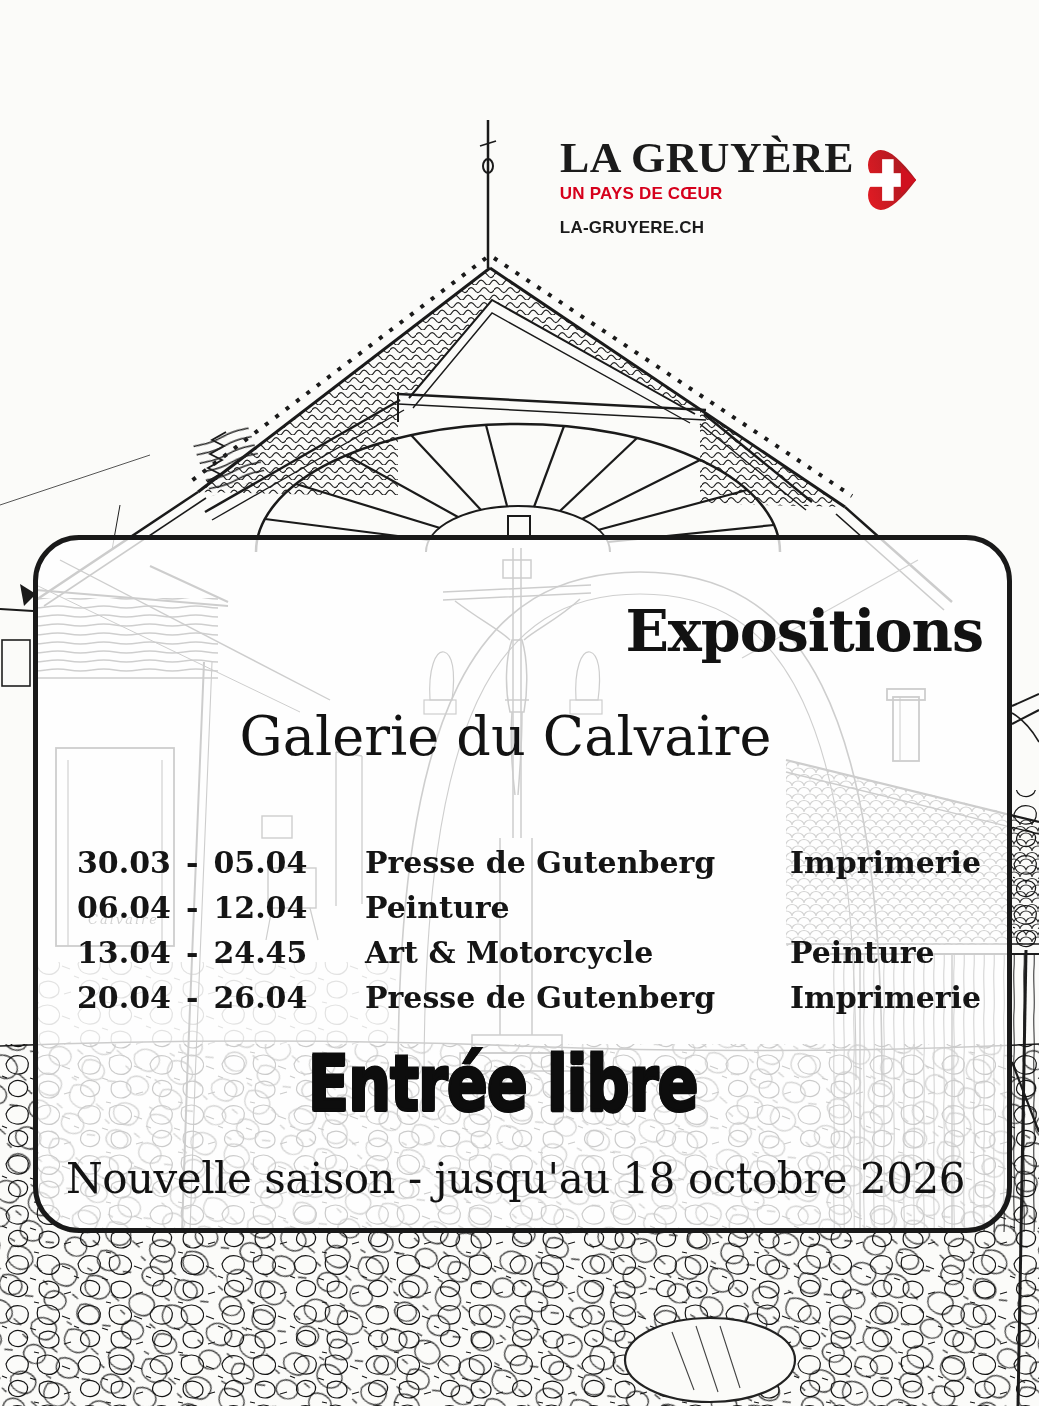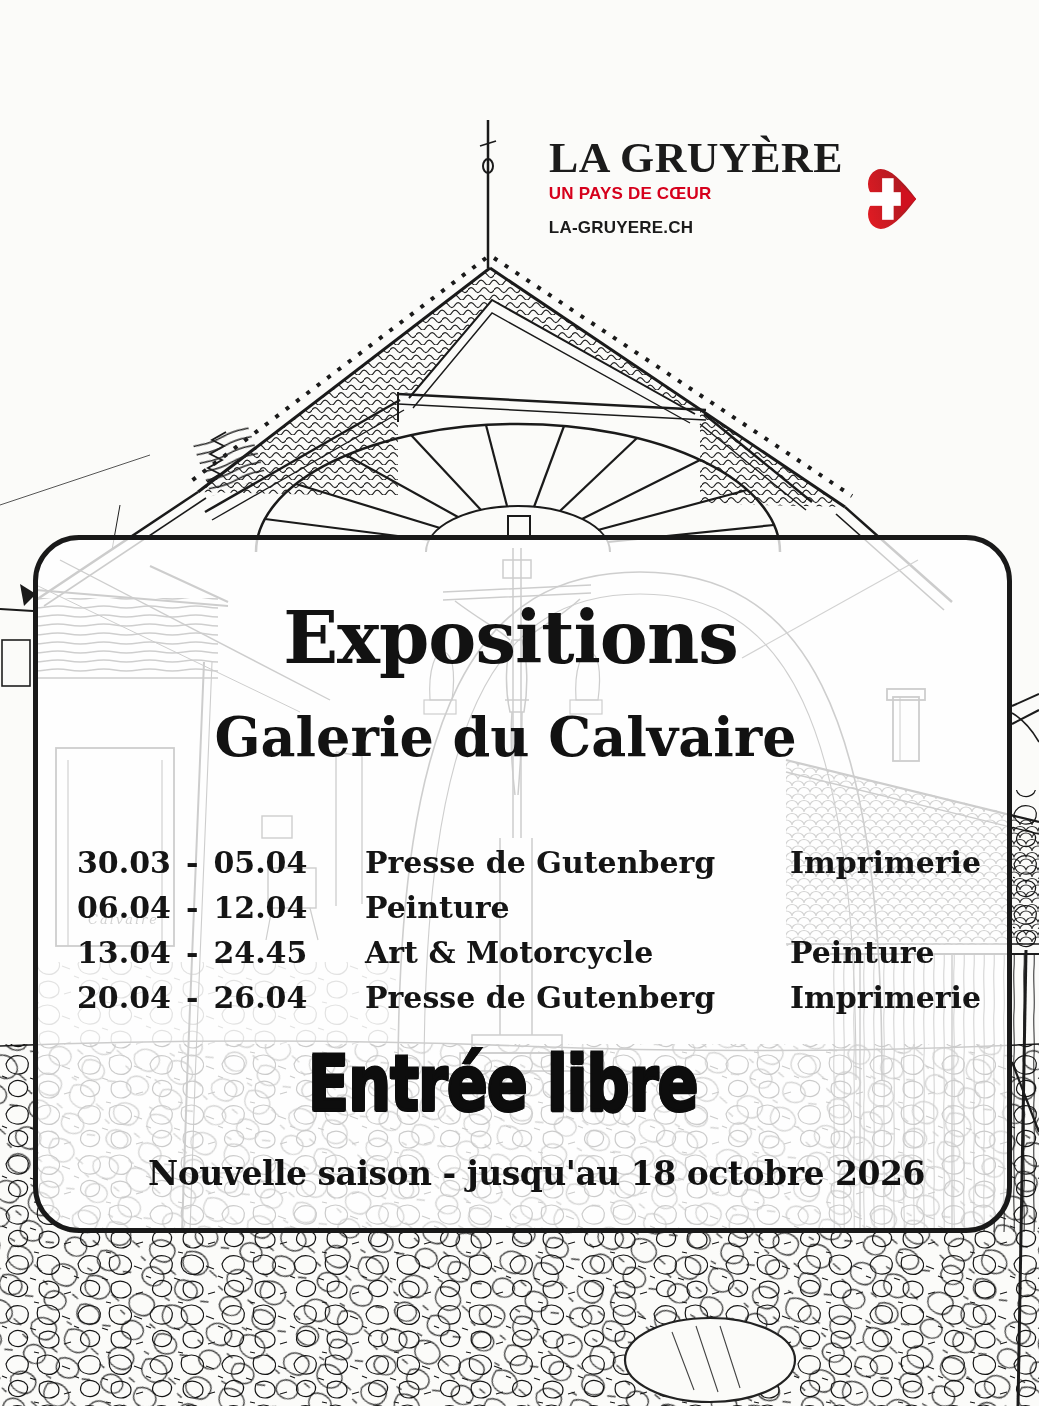--- a/index.html
+++ b/index.html
@@ -2,59 +2,59 @@
 <html><head>
 <meta charset="utf-8">
 <style>
   html,body{margin:0;padding:0;background:#e8e8e8;}
   .poster{
     position:relative;width:1039px;height:1406px;overflow:hidden;
     background:#fbfbf9;font-family:"DejaVu Serif",serif;color:#141414;
   }
   svg.sketch{position:absolute;left:0;top:0;}
   
-  .logo{position:absolute;top:122px;right:114px;display:flex;align-items:flex-end;gap:22px;}
+  .logo{position:absolute;top:122px;right:114px;display:flex;align-items:center;gap:11px;}
   .logo-text{display:flex;flex-direction:column;align-items:flex-start;}
   .brand{
     font-family:"Liberation Serif",serif;font-weight:700;font-size:43px;line-height:1;
     letter-spacing:0.5px;color:#1b1b1b;white-space:nowrap;transform:scaleX(1.02);transform-origin:left;
     margin-top:14px;
   }
   .tagline-row{display:flex;gap:14px;margin-top:5px;font-family:"Liberation Sans",sans-serif;
     font-weight:700;font-size:17px;letter-spacing:0.2px;white-space:nowrap;flex-direction:column;}
   .tagline-red{color:#d6001c;}
   .tagline-site{color:#1b1b1b;}
   .heart{width:66px;height:78px;}
   
   .card{
     position:absolute;left:33px;top:535px;width:979px;height:698px;box-sizing:border-box;
     border:5px solid #191919;border-radius:46px;background:rgba(255,255,255,0.78);
   }
   .card-title{
-    position:absolute;top:62px;left:0;right:24px;text-align:center;
-    font-size:72px;font-weight:700;line-height:1;letter-spacing:-1px;color:#121212;
+    position:absolute;top:62px;left:0;right:24px;text-align:right;
+    font-size:57px;font-weight:700;line-height:1;letter-spacing:-1px;color:#121212;
   }
   .card-subtitle{
     position:absolute;top:170px;left:4px;right:38px;text-align:center;
-    font-size:54px;font-weight:700;line-height:1;color:#121212;
+    font-size:54px;font-weight:400;line-height:1;color:#121212;
   }
   .schedule{position:absolute;top:300px;left:39px;right:28px;}
   .srow{display:grid;grid-template-columns:288px 425px 1fr;align-items:center;height:45px;
     font-size:30px;font-weight:700;color:#151515;white-space:nowrap;}
   .dates{display:inline-flex;gap:15px;}
   .free-entry{position:absolute;top:505px;left:0;right:40px;text-align:center;line-height:1;}
   .free-entry span{
     display:inline-block;transform:scaleX(0.78);transform-origin:center;
     font-family:"DejaVu Sans",sans-serif;font-weight:700;font-size:77px;letter-spacing:-1px;
     color:#0d0d0d;-webkit-text-stroke:3px #0d0d0d;
     text-shadow:1.5px 0 #0d0d0d,-1.5px 0 #0d0d0d,0 1.5px #0d0d0d,0 -1.5px #0d0d0d;
   }
   .season-note{
-    position:absolute;top:614px;left:28px;right:0;text-align:center;
-    font-size:33px;font-weight:700;letter-spacing:-0.5px;color:#121212;white-space:nowrap;
+    position:absolute;top:614px;left:28px;right:0;
+    font-size:42px;font-weight:400;letter-spacing:-0.5px;color:#121212;white-space:nowrap;
   }
 </style>
 </head>
 <body>
 
 <div class="poster">
 
   <svg class="sketch" width="1039" height="1406" viewBox="0 0 1039 1406">
     <defs>
       <pattern id="shingle" width="26" height="15" patternUnits="userSpaceOnUse">

